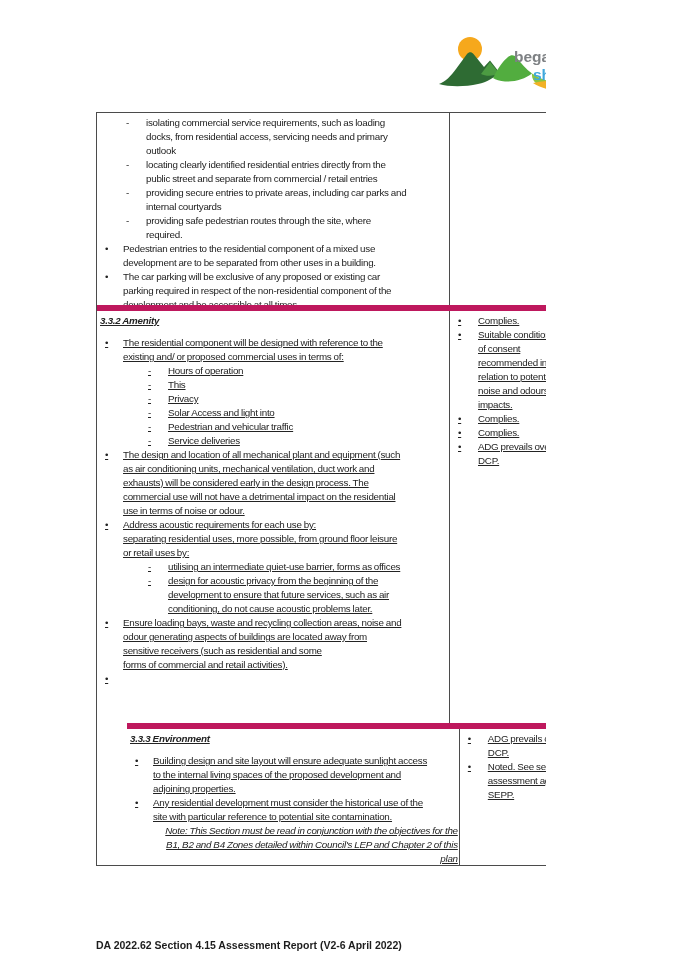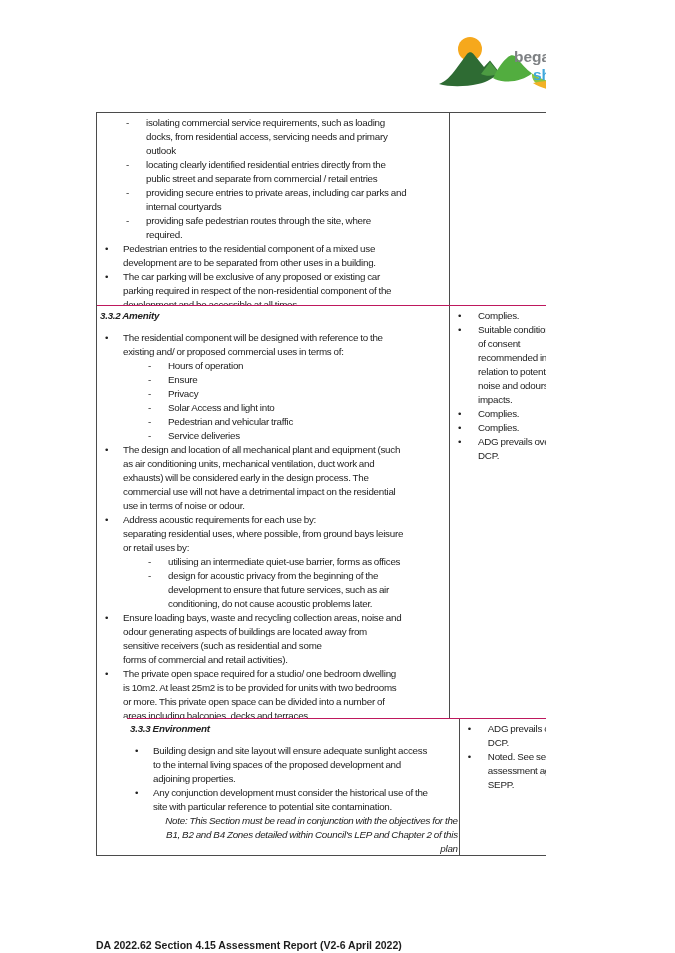--- a/index.html
+++ b/index.html
@@ -8,21 +8,21 @@
     font-family:"Liberation Sans",sans-serif;color:#232323;
   }
   
   .logo{position:absolute;left:437px;top:26px;width:205px;height:80px;}
   
   .doc-table{
     position:absolute;left:96px;top:112px;width:492px;
     border:1px solid #4b4b4b;
   }
   .row{display:flex;overflow:hidden;}
-  .row + .row{border-top:1px solid #be185d;}
+  .row + .row{border-top:6px solid #be185d;text-decoration:underline;}
   .row1{height:192px;}
   .row2{height:412px;}
   .row3{height:136px;margin-left:30px;}
   .cell{box-sizing:border-box;overflow:hidden;
     font-size:9.8px;line-height:14px;letter-spacing:-0.25px;word-spacing:-0.4px;}
   .cell.left{width:353px;border-right:1px solid #4b4b4b;padding:3px 1px 0 0;}
   .cell.right{width:137px;padding:3px 1px 0 0;}
   .heading{font-weight:bold;font-style:italic;padding-left:3px;margin-bottom:8px;}
   .note{font-style:italic;padding-left:3px;white-space:pre;text-align:right;}
   .li{display:flex;}
@@ -111,21 +111,21 @@
               <span class="marker">•</span>
               <div class="li-text">The residential component will be designed with reference to the
 existing and/ or proposed commercial uses in terms of:</div>
             </div>
             <div class="li lv2">
               <span class="marker">-</span>
               <div class="li-text">Hours of operation</div>
             </div>
             <div class="li lv2">
               <span class="marker">-</span>
-              <div class="li-text">Ensure</div>
+              <div class="li-text">This</div>
             </div>
             <div class="li lv2">
               <span class="marker">-</span>
               <div class="li-text">Privacy</div>
             </div>
             <div class="li lv2">
               <span class="marker">-</span>
               <div class="li-text">Solar Access and light into</div>
             </div>
             <div class="li lv2">
@@ -140,21 +140,21 @@
               <span class="marker">•</span>
               <div class="li-text">The design and location of all mechanical plant and equipment (such
 as air conditioning units, mechanical ventilation, duct work and
 exhausts) will be considered early in the design process. The
 commercial use will not have a detrimental impact on the residential
 use in terms of noise or odour.</div>
             </div>
             <div class="li lv0">
               <span class="marker">•</span>
               <div class="li-text">Address acoustic requirements for each use by:
-separating residential uses, where possible, from ground bays leisure
+separating residential uses, more possible, from ground floor leisure
 or retail uses by:</div>
             </div>
             <div class="li lv2">
               <span class="marker">-</span>
               <div class="li-text">utilising an intermediate quiet-use barrier, forms as offices</div>
             </div>
             <div class="li lv2">
               <span class="marker">-</span>
               <div class="li-text">design for acoustic privacy from the beginning of the
 development to ensure that future services, such as air
@@ -162,24 +162,20 @@
             </div>
             <div class="li lv0">
               <span class="marker">•</span>
               <div class="li-text">Ensure loading bays, waste and recycling collection areas, noise and
 odour generating aspects of buildings are located away from
 sensitive receivers (such as residential and some
 forms of commercial and retail activities).</div>
             </div>
             <div class="li lv0">
               <span class="marker">•</span>
-              <div class="li-text">The private open space required for a studio/ one bedroom dwelling
-is 10m2. At least 25m2 is to be provided for units with two bedrooms
-or more. This private open space can be divided into a number of
-areas including balconies, decks and terraces.</div>
             </div>
           </div>
       </div>
       <div class="cell right">
         <div class="list">
             <div class="li lv0">
               <span class="marker">•</span>
               <div class="li-text">Complies.</div>
             </div>
             <div class="li lv0">
@@ -213,21 +209,21 @@
         <div class="heading">3.3.3 Environment</div>
         <div class="list">
             <div class="li lv0">
               <span class="marker">•</span>
               <div class="li-text">Building design and site layout will ensure adequate sunlight access
 to the internal living spaces of the proposed development and
 adjoining properties.</div>
             </div>
             <div class="li lv0">
               <span class="marker">•</span>
-              <div class="li-text">Any conjunction development must consider the historical use of the
+              <div class="li-text">Any residential development must consider the historical use of the
 site with particular reference to potential site contamination.</div>
             </div>
           </div>
         <div class="note">Note: This Section must be read in conjunction with the objectives for the
 B1, B2 and B4 Zones detailed within Council's LEP and Chapter 2 of this
 plan</div>
       </div>
       <div class="cell right">
         <div class="list">
             <div class="li lv0">

